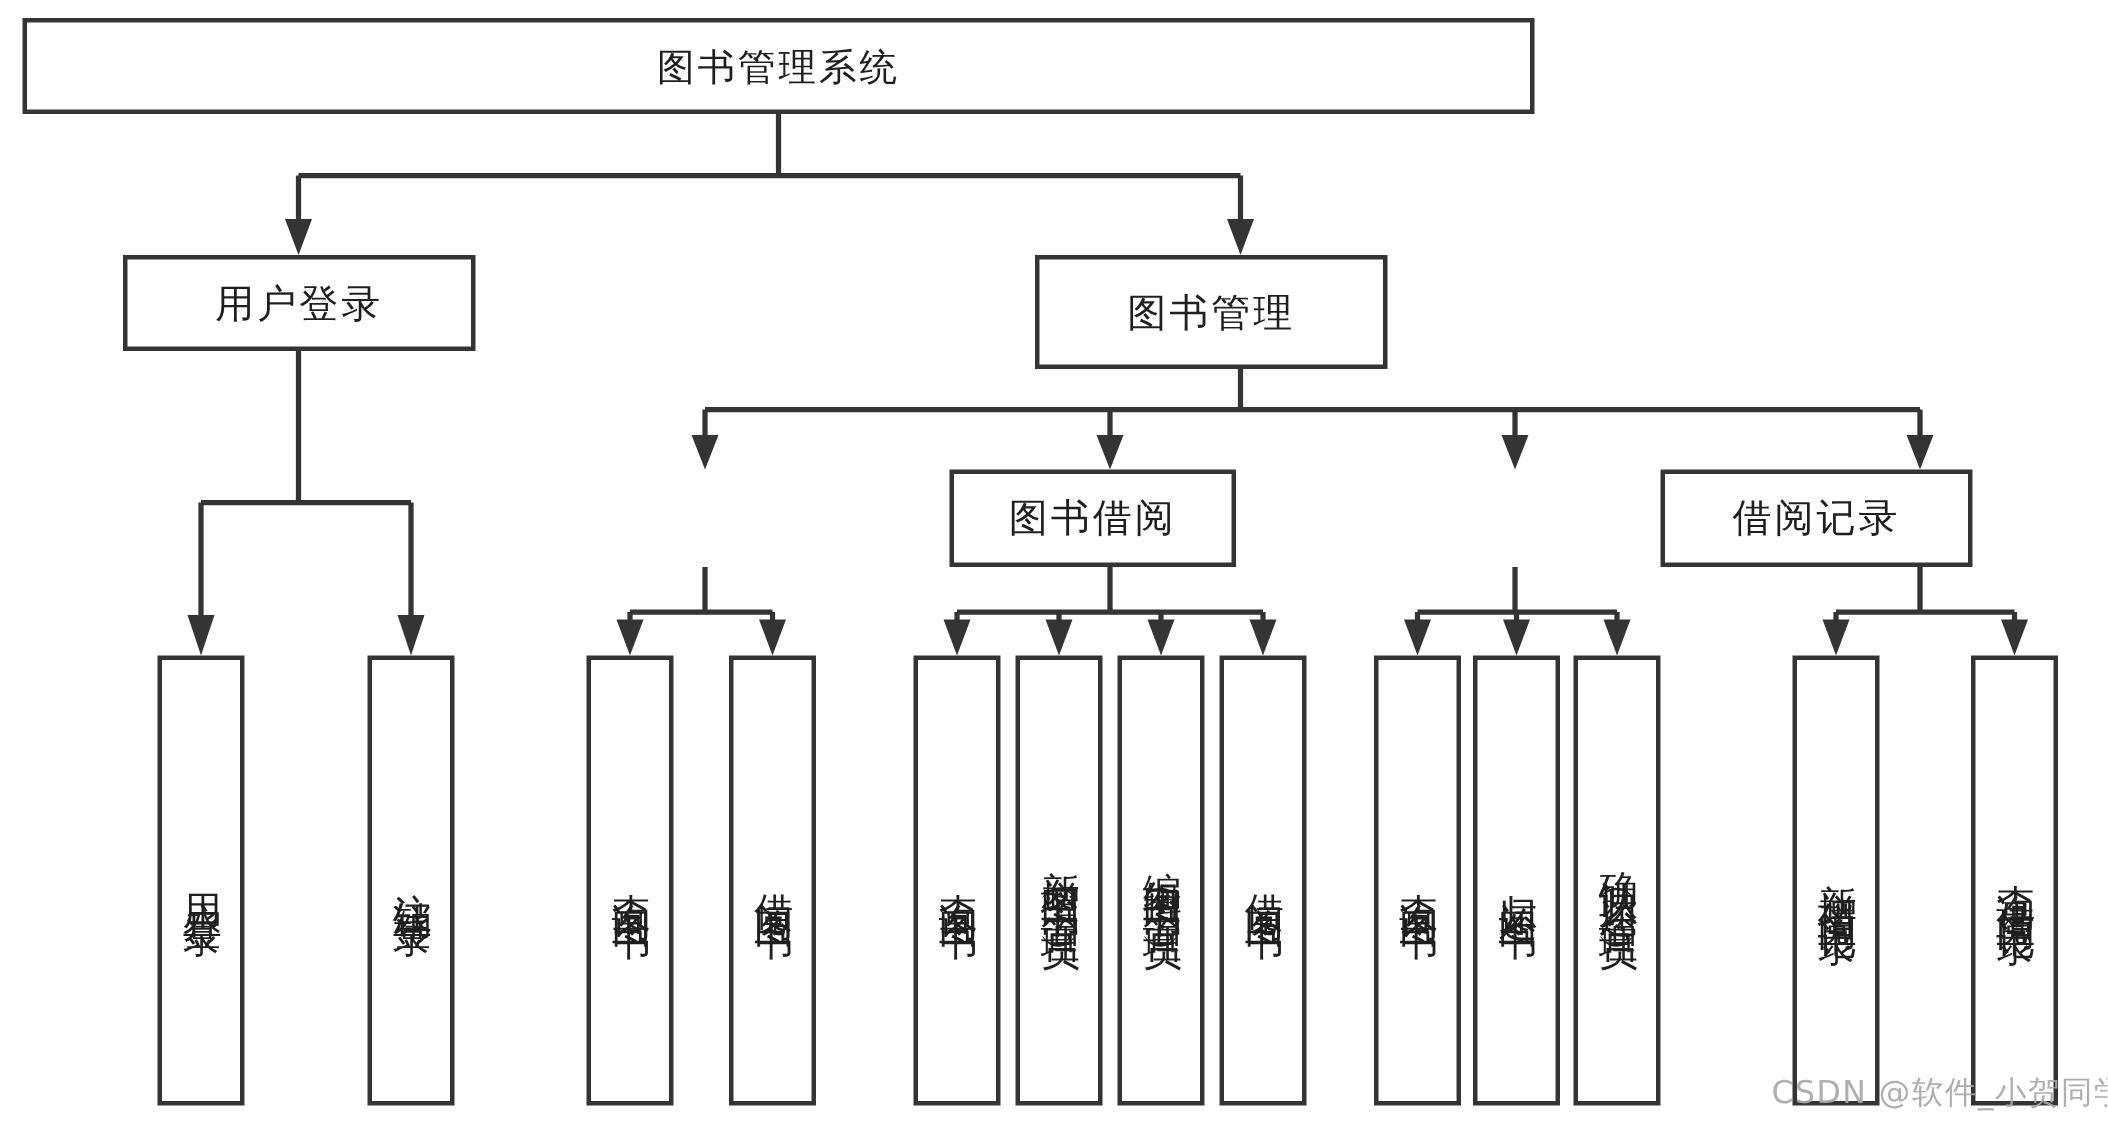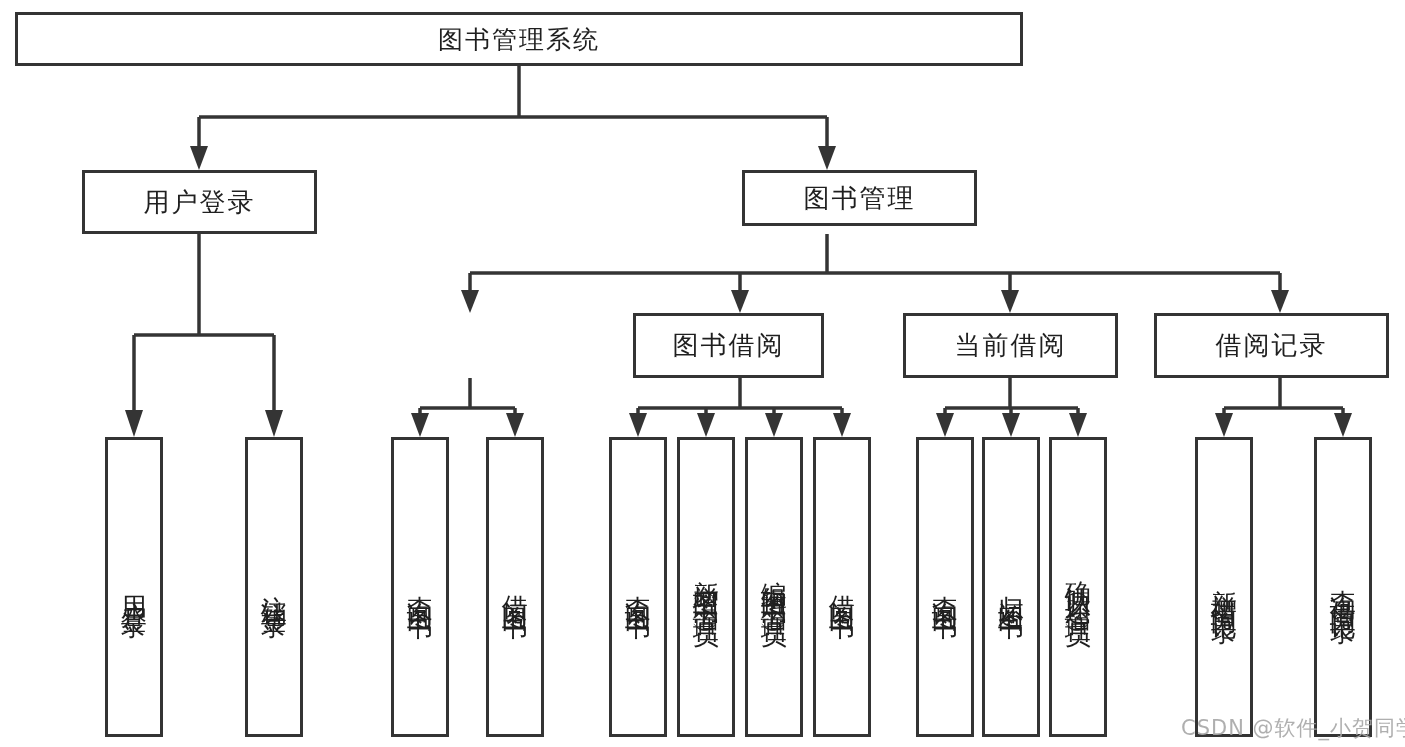--- a/index.html
+++ b/index.html
@@ -111,38 +111,35 @@
       <polygon points="765,413 783,413 774,437"></polygon>
       <polygon points="833,413 851,413 842,437"></polygon>
       <polygon points="936,413 954,413 945,437"></polygon>
       <polygon points="1002,413 1020,413 1011,437"></polygon>
       <polygon points="1069,413 1087,413 1078,437"></polygon>
       <polygon points="1215,413 1233,413 1224,437"></polygon>
       <polygon points="1334,413 1352,413 1343,437"></polygon>
     </g>
   </svg>
 
-  <div class="node h root" style="left:15px;top:12px;width:1008px;height:54px">
+  <div class="node h root" style="left:15px;top:12px;width:1008px;height:64px">
     <span>图书管理系统</span>
   </div>
 
   <div class="node h" style="left:82px;top:170px;width:235px;height:64px">
     <span>用户登录</span>
   </div>
-  <div class="node h" style="left:742px;top:170px;width:235px;height:56px">
+  <div class="node h" style="left:690px;top:170px;width:235px;height:76px">
     <span>图书管理</span>
   </div>
 
   <div class="node h" style="left:633px;top:313px;width:191px;height:65px">
     <span>图书借阅</span>
   </div>
-  <div class="node h" style="left:903px;top:313px;width:215px;height:65px">
-    <span>当前借阅</span>
-  </div>
-  <div class="node h" style="left:1154px;top:313px;width:235px;height:65px">
+  <div class="node h" style="left:1107px;top:313px;width:208px;height:65px">
     <span>借阅记录</span>
   </div>
 
   <div class="node leaf" style="left:105px;top:437px;width:58px;height:300px">
     <span>用户登录</span>
   </div>
   <div class="node leaf" style="left:245px;top:437px;width:58px;height:300px">
     <span>注销登录</span>
   </div>
 

